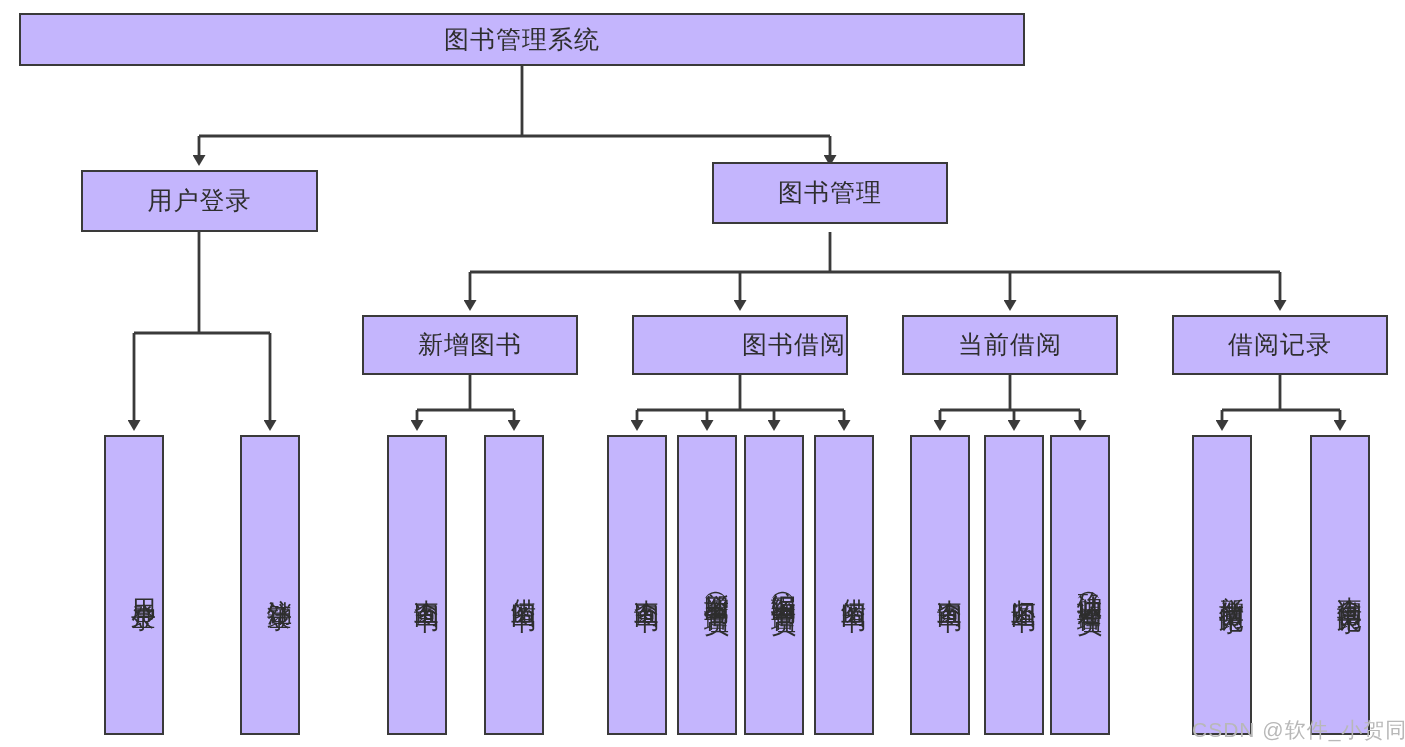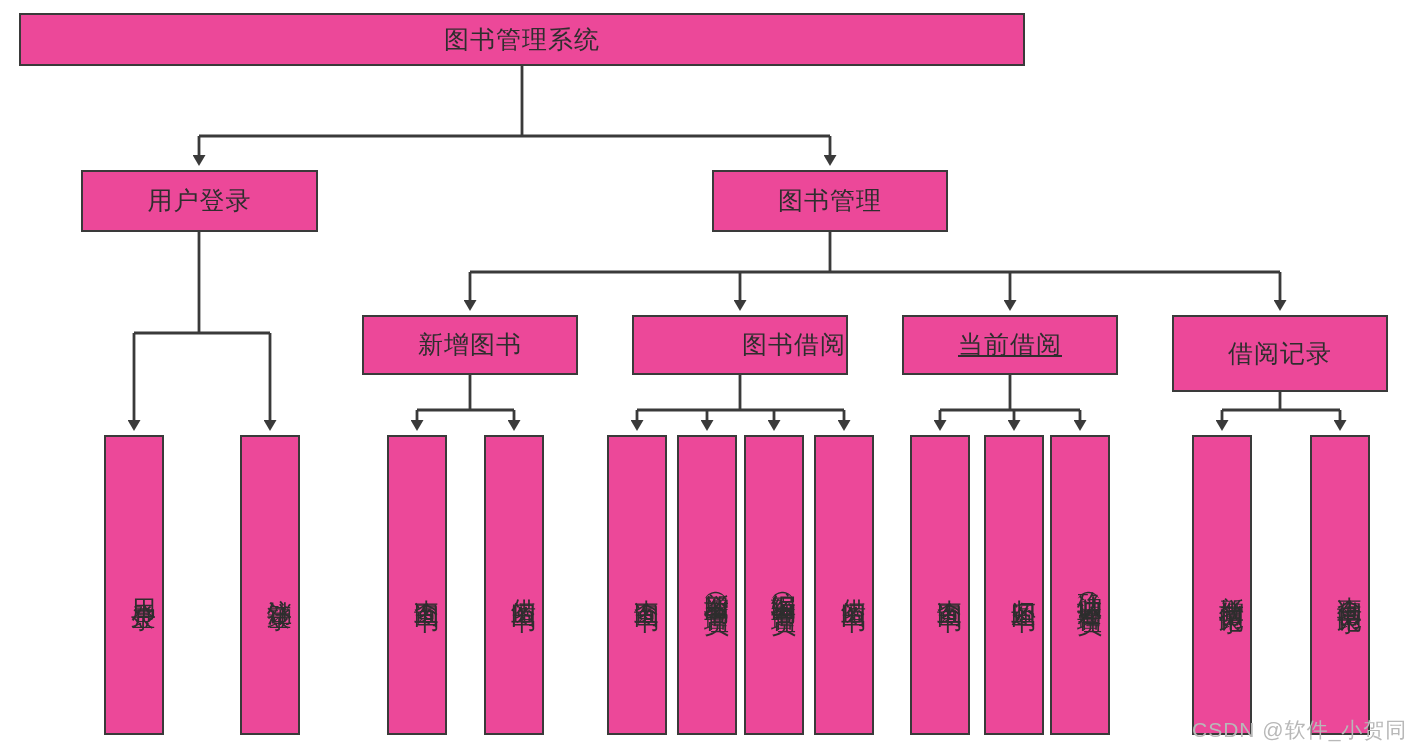--- a/index.html
+++ b/index.html
@@ -16,21 +16,21 @@
   }
   svg#wires{
     position:absolute;
     left:0; top:0;
     width:1405px; height:747px;
     pointer-events:none;
   }
   .node{
     position:absolute;
     box-sizing:border-box;
-    background:#ec4899;
+    background:#c4b5fd;
     border:2.5px solid #3a3a3a;
     display:flex;
     align-items:center;
     justify-content:center;
     color:#2e2e2e;
   }
   .node.horiz{
     font-size:25px;
     letter-spacing:1px;
     line-height:1.1;
@@ -115,34 +115,34 @@
     </g>
   </svg>
 
   <div class="node horiz" style="left:19px;top:13px;width:1006px;height:53px;">
     <span>图书管理系统</span>
   </div>
 
   <div class="node horiz" style="left:81px;top:170px;width:237px;height:62px;">
     <span>用户登录</span>
   </div>
-  <div class="node horiz" style="left:712px;top:170px;width:236px;height:62px;">
+  <div class="node horiz" style="left:712px;top:162px;width:236px;height:62px;">
     <span>图书管理</span>
   </div>
 
   <div class="node horiz" style="left:362px;top:315px;width:216px;height:60px;">
     <span>新增图书</span>
   </div>
   <div class="node horiz" style="left:632px;top:315px;width:216px;height:60px;justify-content:flex-end;">
     <span>图书借阅</span>
   </div>
-  <div class="node horiz" style="left:902px;top:315px;width:216px;height:60px;text-decoration:underline;">
+  <div class="node horiz" style="left:902px;top:315px;width:216px;height:60px;">
     <span>当前借阅</span>
   </div>
-  <div class="node horiz" style="left:1172px;top:315px;width:216px;height:77px;">
+  <div class="node horiz" style="left:1172px;top:315px;width:216px;height:60px;">
     <span>借阅记录</span>
   </div>
 
   <div class="node vert" style="left:104px;top:435px;width:60px;height:300px;">
     <span class="vtext">用户登录</span>
   </div>
   <div class="node vert" style="left:240px;top:435px;width:60px;height:300px;">
     <span class="vtext">注销登录</span>
   </div>
 

